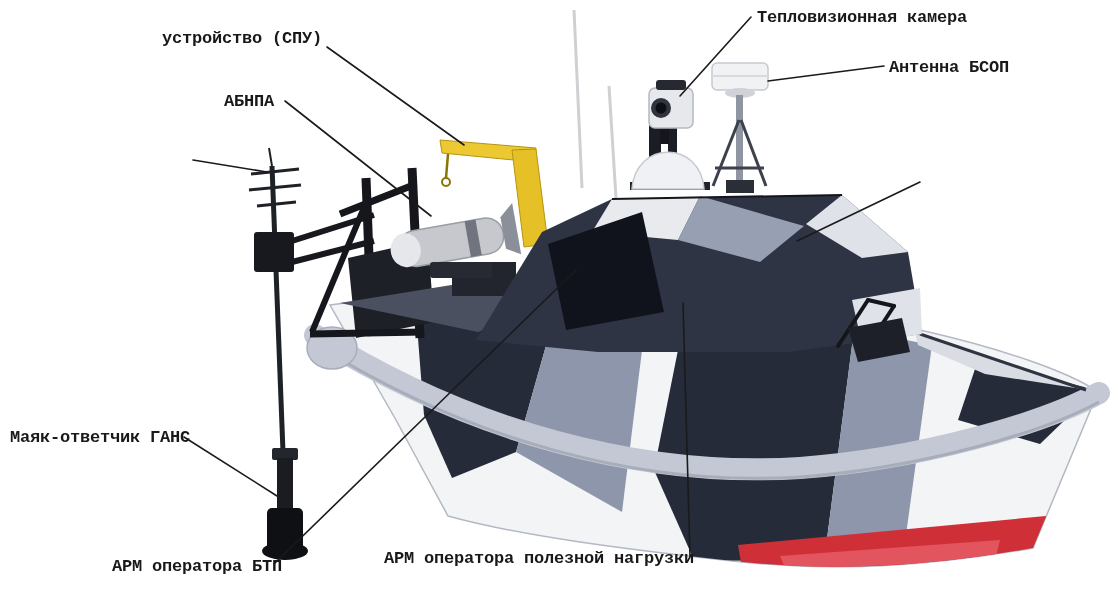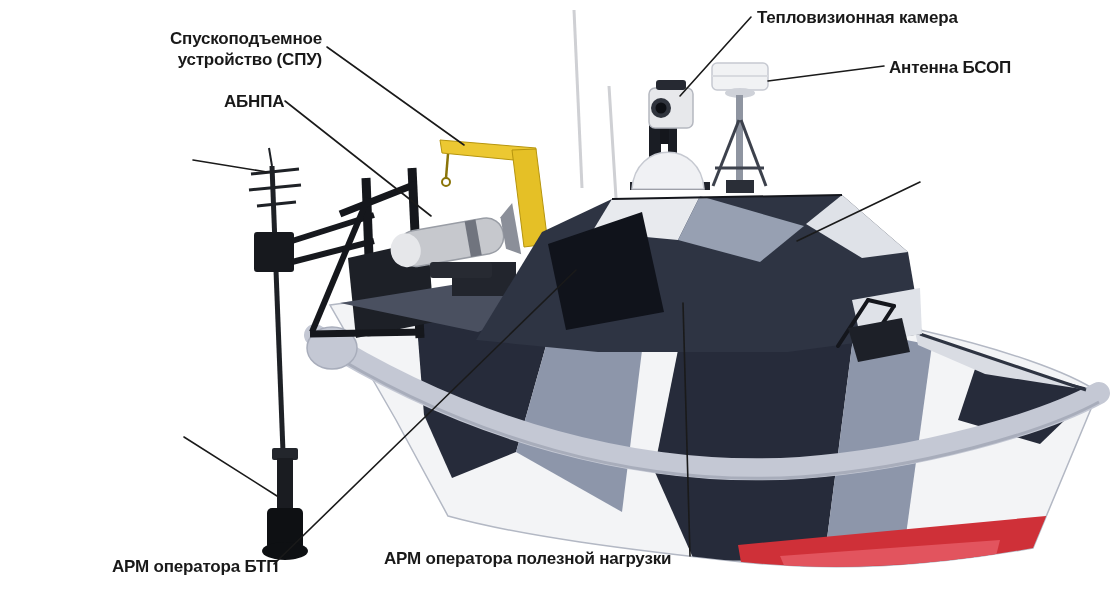--- a/index.html
+++ b/index.html
@@ -1,17 +1,17 @@
 <!DOCTYPE html>
 <html><head>
 <meta charset="utf-8">
 <style>
   html,body{margin:0;padding:0;background:#fff;}
   .stage{position:relative;width:1113px;height:600px;background:#ffffff;overflow:hidden;
-         font-family:Liberation Sans, sans-serif;border-radius:14px;}
+         font-family:Liberation Mono, monospace;border-radius:14px;}
   .stage svg.art{position:absolute;left:0;top:0;}
   .label{position:absolute;font-size:17px;font-weight:700;color:#191919;line-height:21px;
          white-space:nowrap;letter-spacing:-0.2px;}
   .label.right{text-align:right;}
 </style>
 </head>
 <body>
 
 <div class="stage">
 
@@ -147,26 +147,26 @@
       <path d="M274,564 L576,270"></path>
       <path d="M690,556 L683,303"></path>
     </g>
   </svg>
 
   <div class="label" style="left:757px;top:7px">Тепловизионная камера</div>
 
   <div class="label" style="left:889px;top:57px">Антенна БСОП</div>
 
   <div class="label right" style="left:132px;top:28px;width:190px">
-    <div>Спускоподъемное</div>
     <div>устройство (СПУ)</div>
   </div>
 
   <div class="label" style="left:224px;top:91px">АБНПА</div>
 
 
 
+  <div class="label" style="left:10px;top:427px">Маяк-ответчик ГАНС</div>
 
   <div class="label" style="left:112px;top:556px">АРМ оператора БТП</div>
 
   <div class="label" style="left:384px;top:548px">АРМ оператора полезной нагрузки</div>
 
 </div>
 
 </body></html>

